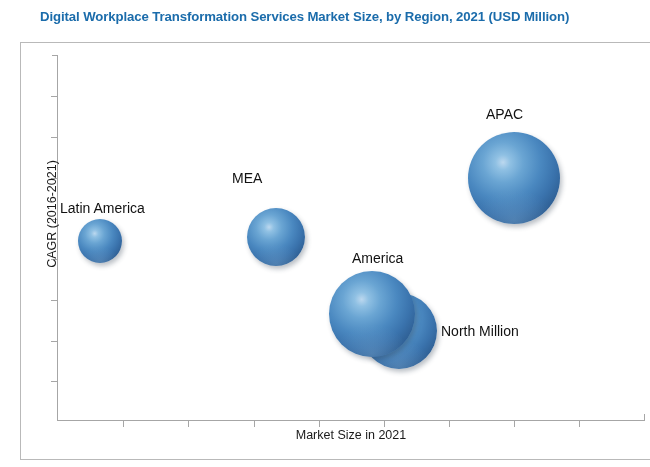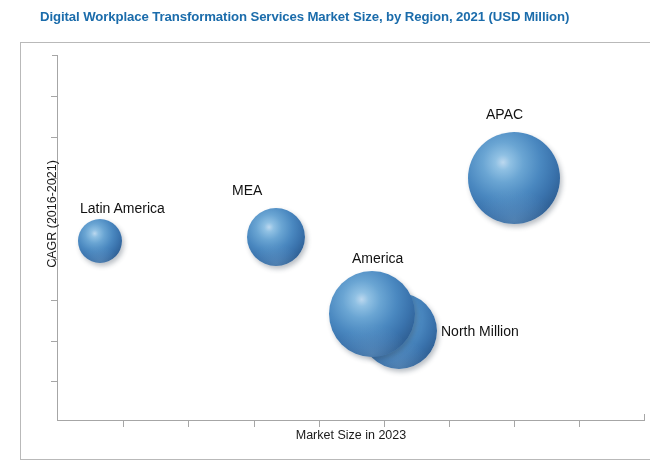--- a/index.html
+++ b/index.html
@@ -182,35 +182,35 @@
     <div class="tick-x" style="left:107px"></div>
     <div class="tick-x" style="left:172px"></div>
     <div class="tick-x" style="left:238px"></div>
     <div class="tick-x" style="left:303px"></div>
     <div class="tick-x" style="left:368px"></div>
     <div class="tick-x" style="left:433px"></div>
     <div class="tick-x" style="left:498px"></div>
     <div class="tick-x" style="left:563px"></div>
 
     <div id="y-axis-title">CAGR (2016-2021)</div>
-    <div id="x-axis-title">Market Size in 2023</div>
+    <div id="x-axis-title">Market Size in 2021</div>
 
     <div class="bubble" style="left:62px; top:219px; width:44px; height:44px;"></div>
 
     <div class="bubble" style="left:231px; top:208px; width:58px; height:58px;"></div>
 
     <div class="bubble" style="left:345px; top:293px; width:76px; height:76px;"></div>
 
     <div class="bubble" style="left:313px; top:271px; width:86px; height:86px;"></div>
 
     <div class="bubble" style="left:452px; top:132px; width:92px; height:92px;"></div>
 
-    <div class="bubble-label" style="left:64px; top:201px;">Latin America</div>
-
-    <div class="bubble-label" style="left:216px; top:183px;">MEA</div>
+    <div class="bubble-label" style="left:44px; top:201px;">Latin America</div>
+
+    <div class="bubble-label" style="left:216px; top:171px;">MEA</div>
 
     <div class="bubble-label" style="left:336px; top:251px;">America</div>
 
     <div class="bubble-label" style="left:425px; top:324px;">North Million</div>
 
     <div class="bubble-label" style="left:470px; top:107px;">APAC</div>
 
   </div>
 </div>
 

